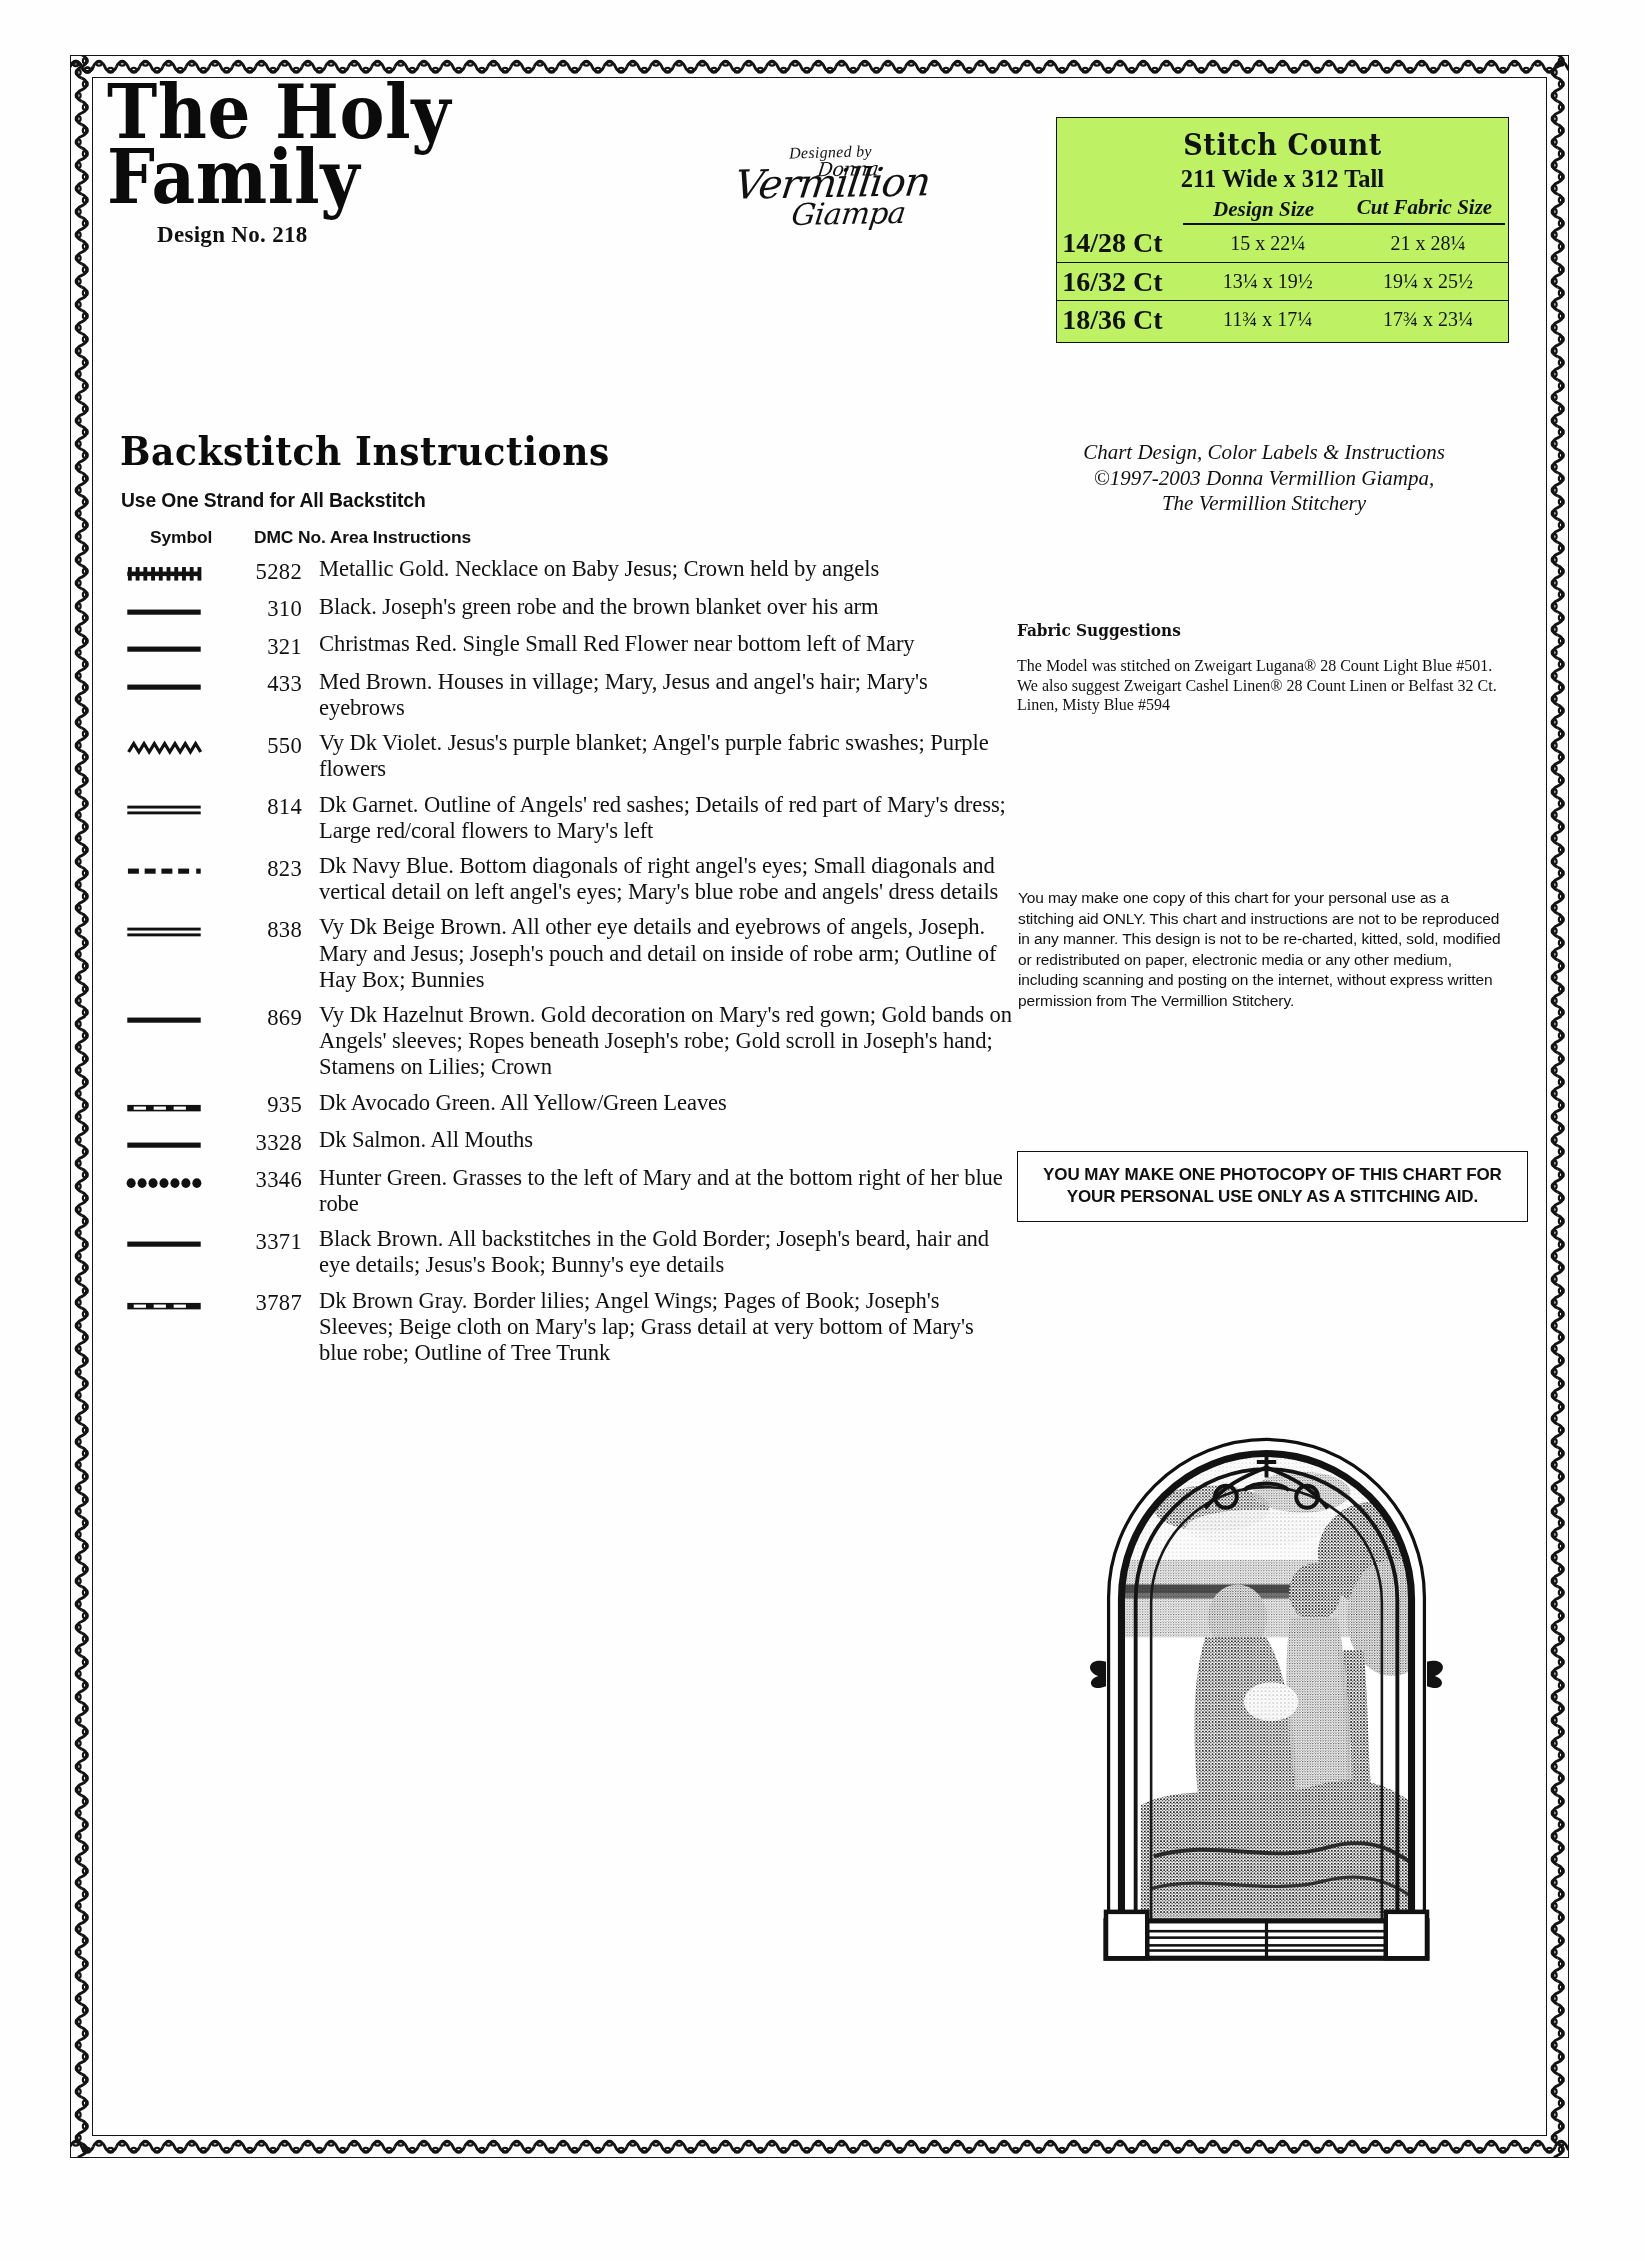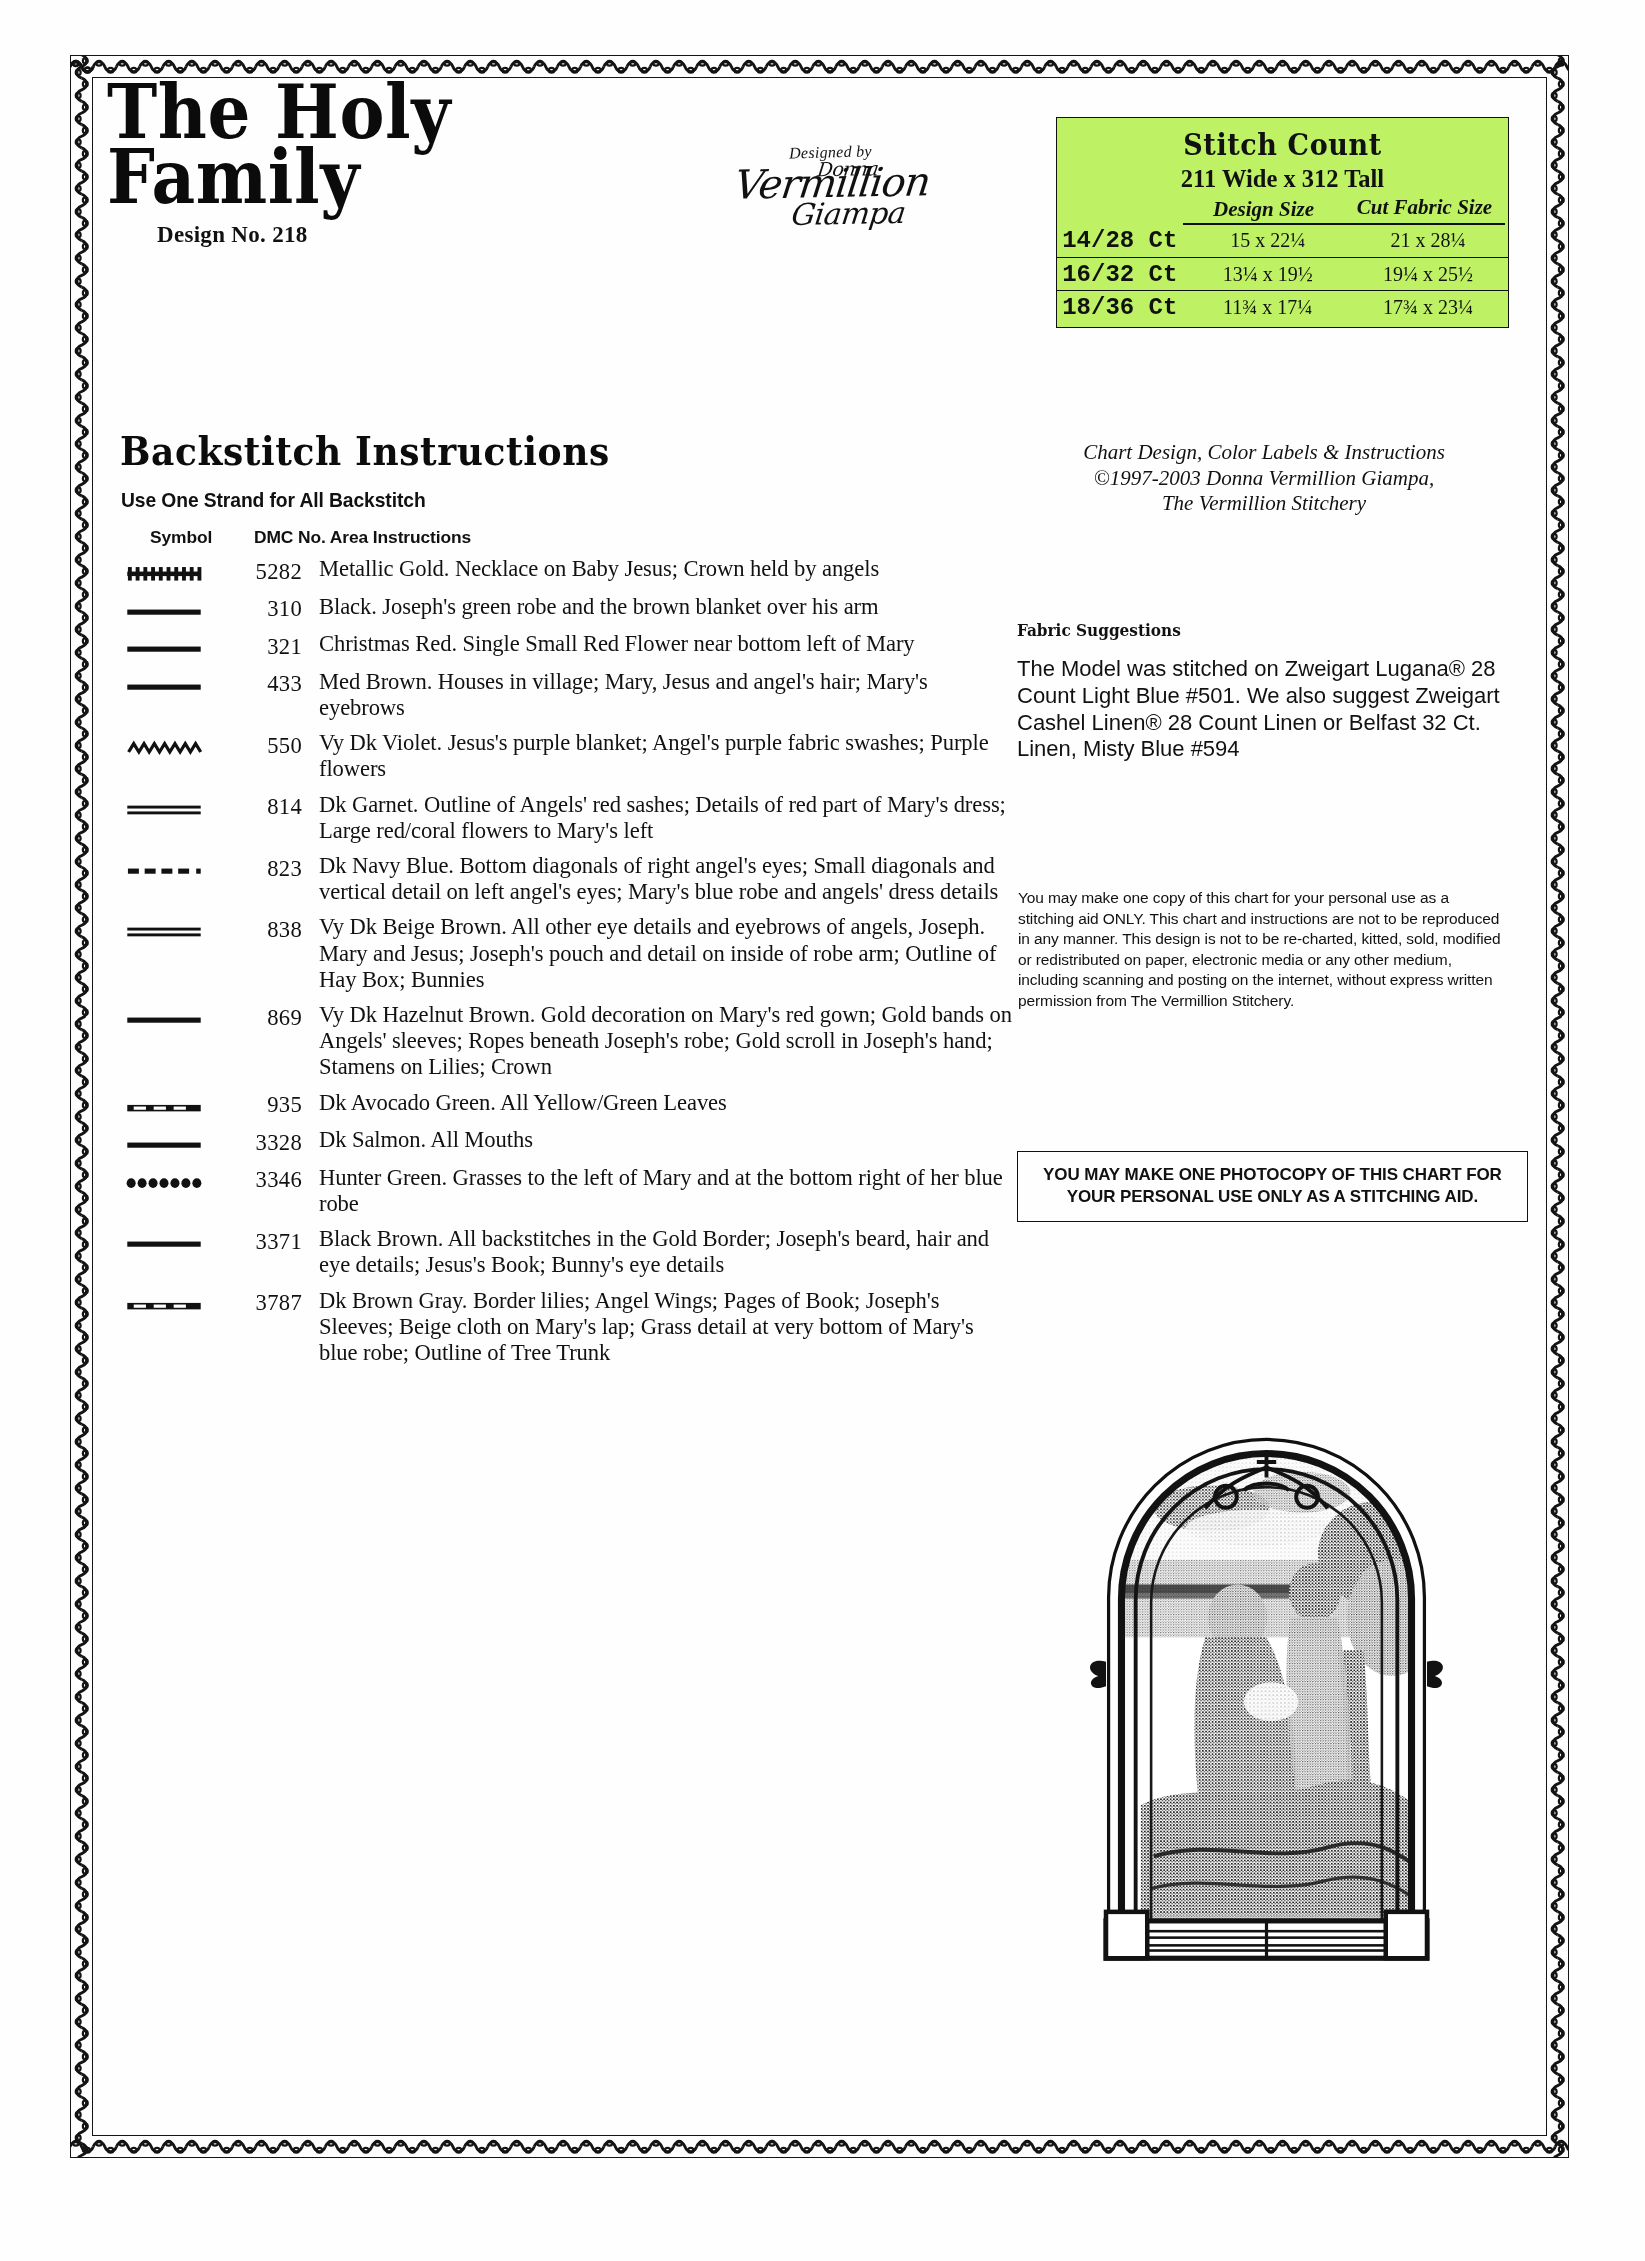--- a/index.html
+++ b/index.html
@@ -54,22 +54,22 @@
   .sc-sub{text-align:center;font-family:"Liberation Serif",serif;font-weight:700;
       font-size:24.5px;letter-spacing:0px;margin:2.6px 0 3.9px;}
   .sc-head{display:flex;align-items:flex-start;font-weight:700;
       font-family:"Liberation Serif",serif;font-size:21px;font-style:italic;}
   .sc-head .c0{width:126px;}
   .sc-head .c1{width:161px;text-align:center;}
   .sc-head .c2{width:161px;text-align:center;line-height:1.02;}
   .sc-rule{height:1.9px;background:#111;margin:1.3px 0 0 126px;width:322px;}
   .sc-row{display:flex;align-items:center;border-top:1.3px solid #111;}
   .sc-row:first-of-type{border-top:none;}
-  .sc-row .c0{width:126px;font-weight:700;font-size:24px;padding:2.6px 0 2.6px 5.2px;
-      font-family:Liberation Mono, monospace;}
+  .sc-row .c0{width:126px;font-weight:700;font-size:28px;padding:2.6px 0 2.6px 5.2px;
+      font-family:Liberation Serif, serif;}
   .sc-row .c1,.sc-row .c2{width:161px;text-align:center;font-size:20px;
       font-family:"Liberation Serif",serif;}
 
   
   .bs-head{position:absolute;left:120px;top:427px;
       font-family:"DejaVu Serif",serif;font-weight:700;font-size:40px;
       letter-spacing:0.6px;color:#0c0c0c;}
   .bs-sub{position:absolute;left:121px;top:490px;
       font-family:"Liberation Sans",sans-serif;font-weight:700;font-size:19.3px;
       letter-spacing:-0.1px;}
@@ -90,21 +90,21 @@
       font-family:"Liberation Serif",serif;}
   .ltxt .cname{white-space:nowrap;}
 
   
   .copyline{position:absolute;left:1006px;top:440px;width:516px;
       text-align:center;font-style:italic;font-size:21px;line-height:1.22;
       font-family:"Liberation Serif",serif;}
   .fab-head{position:absolute;left:1017px;top:620px;
       font-family:"DejaVu Serif",serif;font-weight:700;font-size:17px;}
   .fab-body{position:absolute;left:1017px;top:656px;width:490px;
-      font-size:22px;line-height:1.22;font-family:Liberation Sans, sans-serif;}
+      font-size:16px;line-height:1.22;font-family:Liberation Serif, serif;}
   .fineprint{position:absolute;left:1018px;top:888px;width:483px;
       font-family:"Liberation Sans",sans-serif;font-size:15.5px;line-height:1.33;
       letter-spacing:-0.1px;}
   .photocopy{position:absolute;left:1017px;top:1151px;width:496px;
       border:1.9px solid #111;padding:11.6px 6.4px 13px;text-align:center;
       font-family:"Liberation Sans",sans-serif;font-weight:700;font-size:17px;
       line-height:1.32;letter-spacing:-0.1px;}
 
   
   .illus{position:absolute;left:1044px;top:1315px;width:445px;height:651px;}

